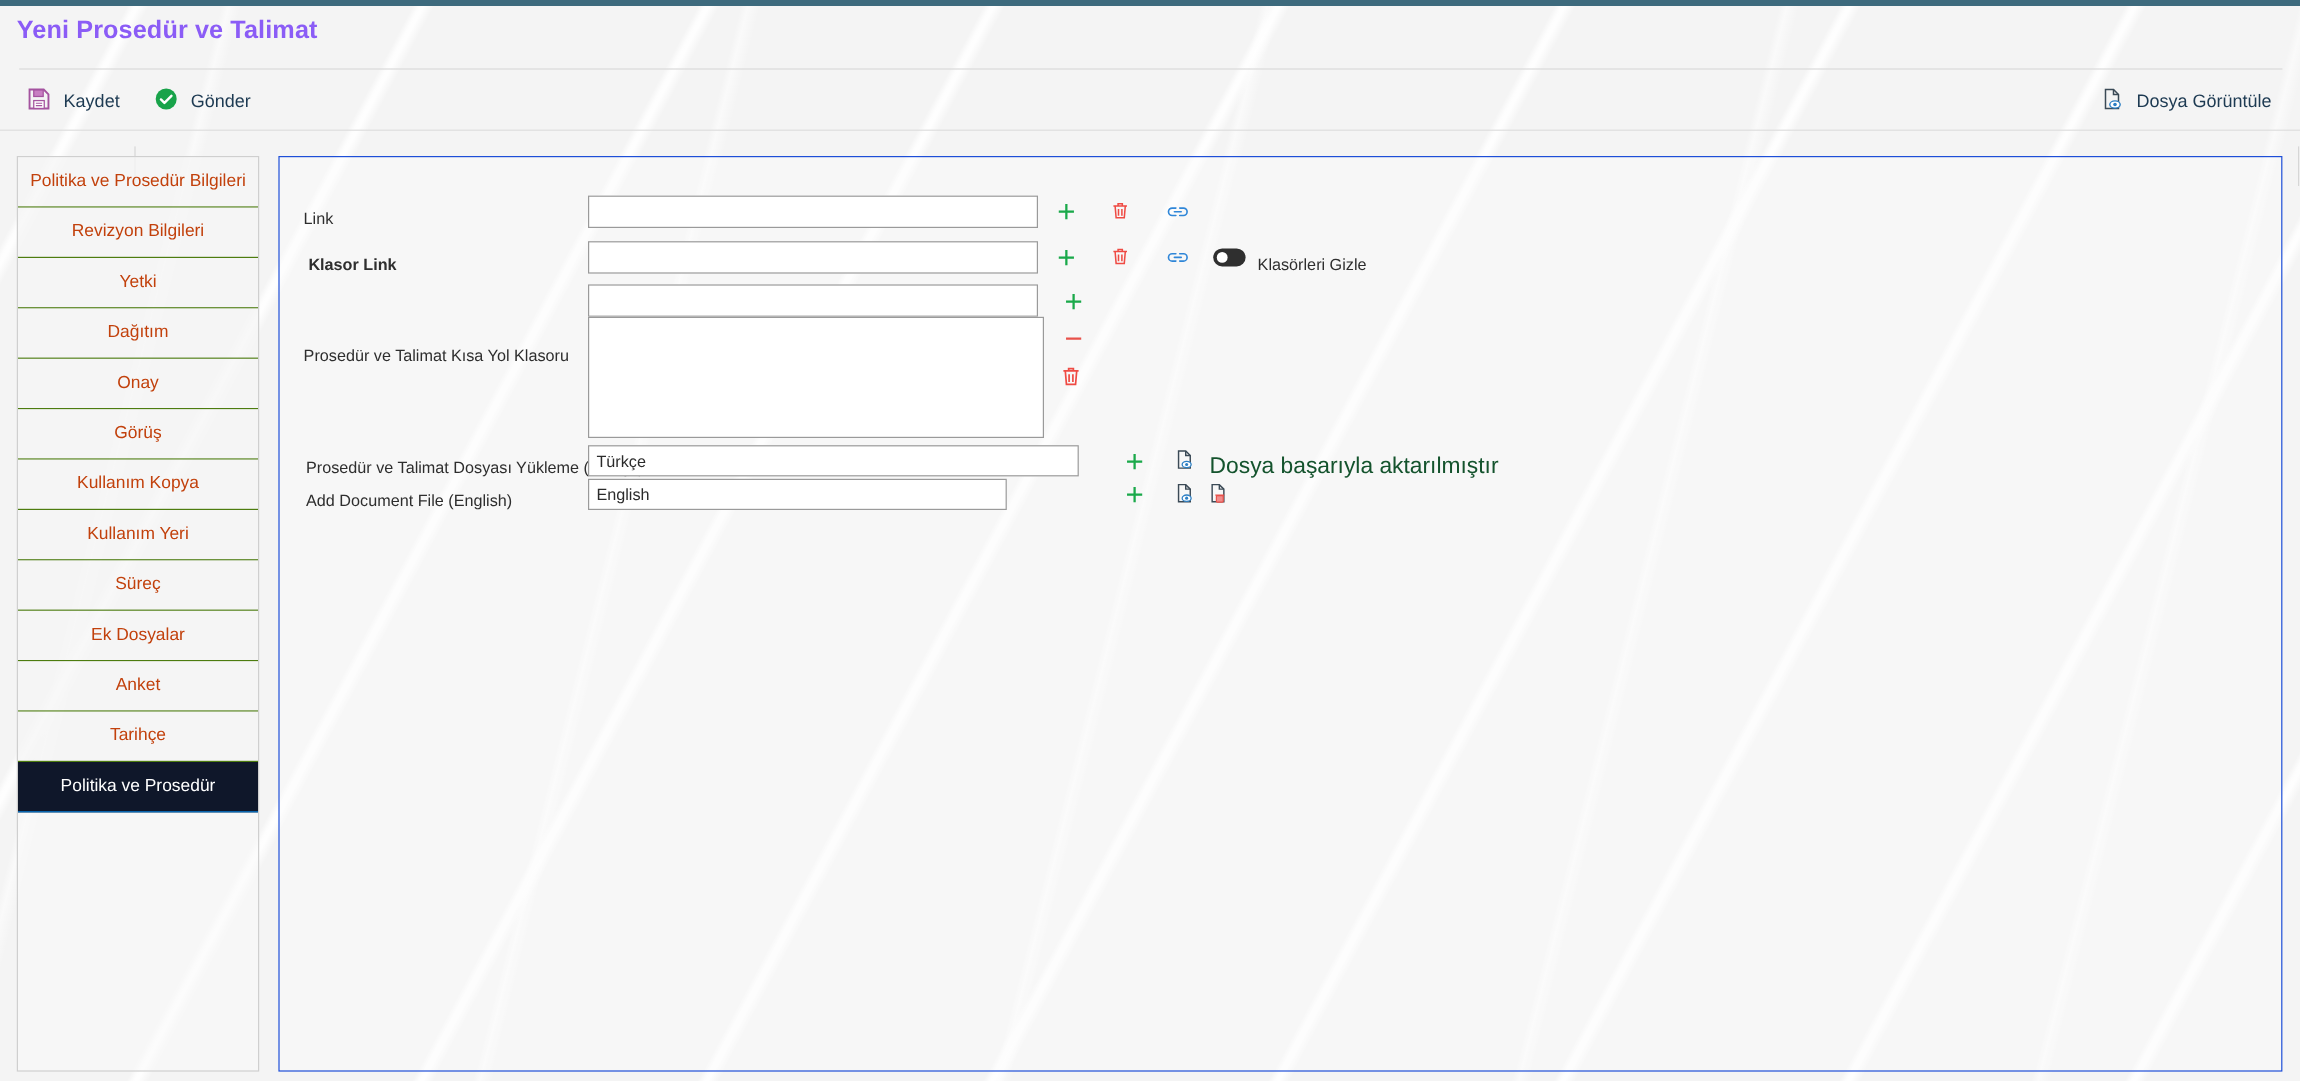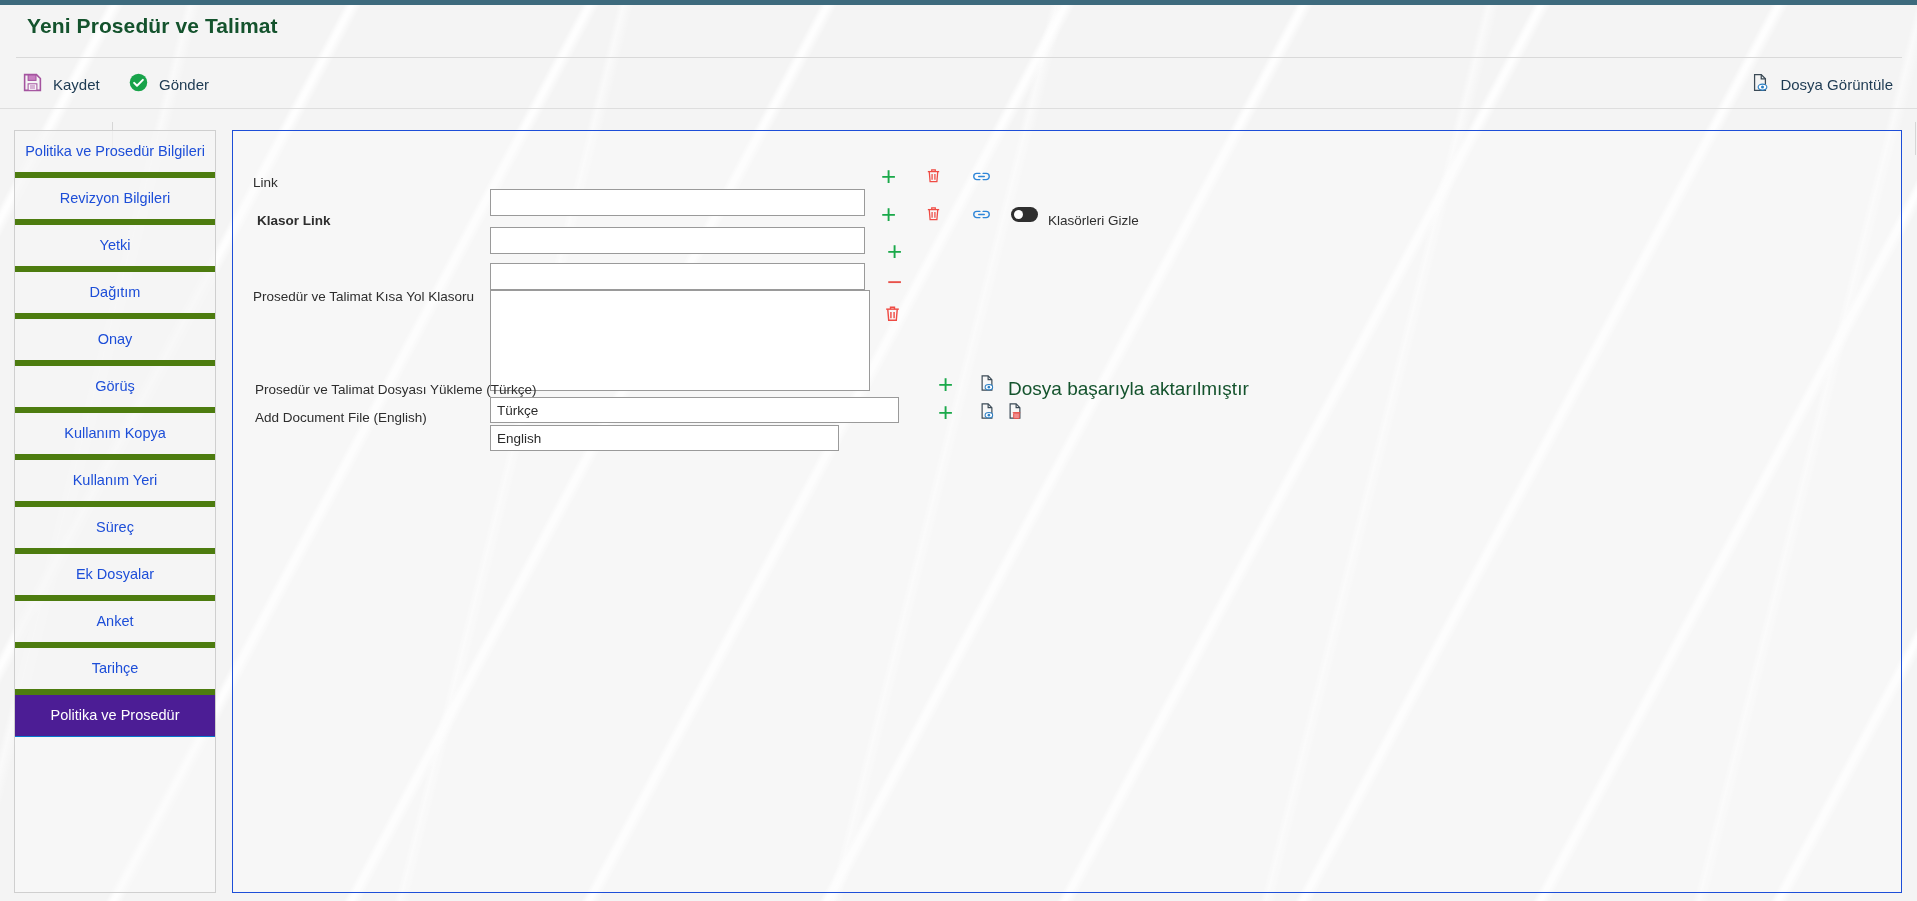--- a/index.html
+++ b/index.html
@@ -33,23 +33,22 @@
   }
   .topstrip{
     position:absolute;top:0;left:0;width:1917px;height:5px;
     background:#3d6a7d;z-index:5;
   }
   .page{position:relative;z-index:2;}
 
   
   .page-title{
     position:absolute;left:14px;top:14px;
-    font-size:21px;font-weight:bold;color:#14532d;
+    font-size:21px;font-weight:bold;color:#8b5cf6;
     letter-spacing:0.1px;
-    margin-left:13px;
   }
   .title-rule{
     position:absolute;left:16px;top:57px;width:1886px;height:1px;
     background:#d9d9d9;
   }
   .toolbar{
     position:absolute;left:0;top:60px;width:1917px;height:48px;
   }
   .tb-btn{
     position:absolute;top:10px;height:28px;
@@ -72,28 +71,28 @@
   
   .sidebar{
     position:absolute;left:14px;top:130px;width:202px;
     border:1px solid #cfcfcf;
     background:rgba(250,250,250,0.55);
     height:763px;
     box-sizing:border-box;
   }
   .side-item{
     height:41px;line-height:41px;
-    text-align:center;font-size:14.5px;color:#1d4ed8;
-    border-bottom:6px solid #4d7c0f;
+    text-align:center;font-size:14.5px;color:#c2410c;
+    border-bottom:1px solid #4d7c0f;
     background:rgba(244,244,244,0.5);
     cursor:pointer;
     white-space:nowrap;overflow:hidden;
   }
   .side-item.active{
-    background:#4c1d95;color:#fff;
+    background:#0f172a;color:#fff;
     border-bottom:1px solid #0878ce;
   }
 
   
   .main{
     position:absolute;left:232px;top:130px;
     width:1670px;height:763px;
     border:1px solid #1d4ed8;
     background:rgba(252,252,252,0.35);
     box-sizing:border-box;
@@ -101,21 +100,21 @@
   .form{position:absolute;left:0;top:0;width:100%;}
 
   .lbl{
     position:absolute;font-size:13.5px;color:#2e2e2e;white-space:nowrap;
   }
   .inp{
     position:absolute;box-sizing:border-box;
     border:1px solid #9a9a9a;background:#fff;
     font-family:"Liberation Sans",sans-serif;
     font-size:13.5px;color:#2b2b2b;
-    padding:0 6px;outline:none;margin-top:26px;
+    padding:0 6px;outline:none;
   }
   textarea.inp{padding:4px 6px;resize:none;}
 
   .icn{position:absolute;cursor:pointer;line-height:0;}
   .plus{
     font-size:26px;line-height:1;color:#1aa94a;font-weight:300;
     font-family:"Liberation Sans",sans-serif;
   }
   .minus{
     font-size:26px;line-height:1;color:#e8514a;font-weight:300;

